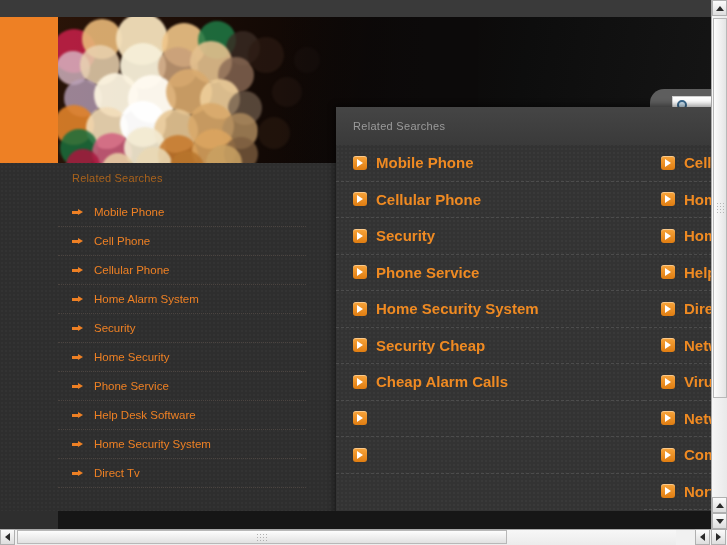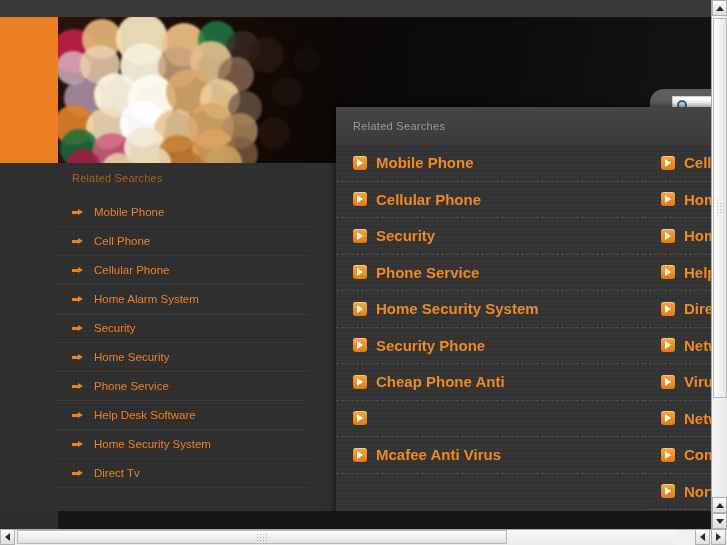--- a/index.html
+++ b/index.html
@@ -347,32 +347,31 @@
             <div class="ov-item">
               <span class="chev"></span>
               <span>Phone Service</span>
             </div>
             <div class="ov-item">
               <span class="chev"></span>
               <span>Home Security System</span>
             </div>
             <div class="ov-item">
               <span class="chev"></span>
-              <span>Security Phone</span>
-            </div>
-            <div class="ov-item">
-              <span class="chev"></span>
-              <span>Cheap Phone Anti</span>
-            </div>
-            <div class="ov-item">
-              <span class="chev"></span>
-            </div>
-            <div class="ov-item">
-              <span class="chev"></span>
-              <span>Mcafee Anti Virus</span>
+              <span>Security Cheap</span>
+            </div>
+            <div class="ov-item">
+              <span class="chev"></span>
+              <span>Cheap Alarm Calls</span>
+            </div>
+            <div class="ov-item">
+              <span class="chev"></span>
+            </div>
+            <div class="ov-item">
+              <span class="chev"></span>
             </div>
           </div>
           <div class="ov-col">
             <div class="ov-item first">
               <span class="chev"></span>
               <span>Cell Phone</span>
             </div>
             <div class="ov-item">
               <span class="chev"></span>
               <span>Home Alarm System</span>

